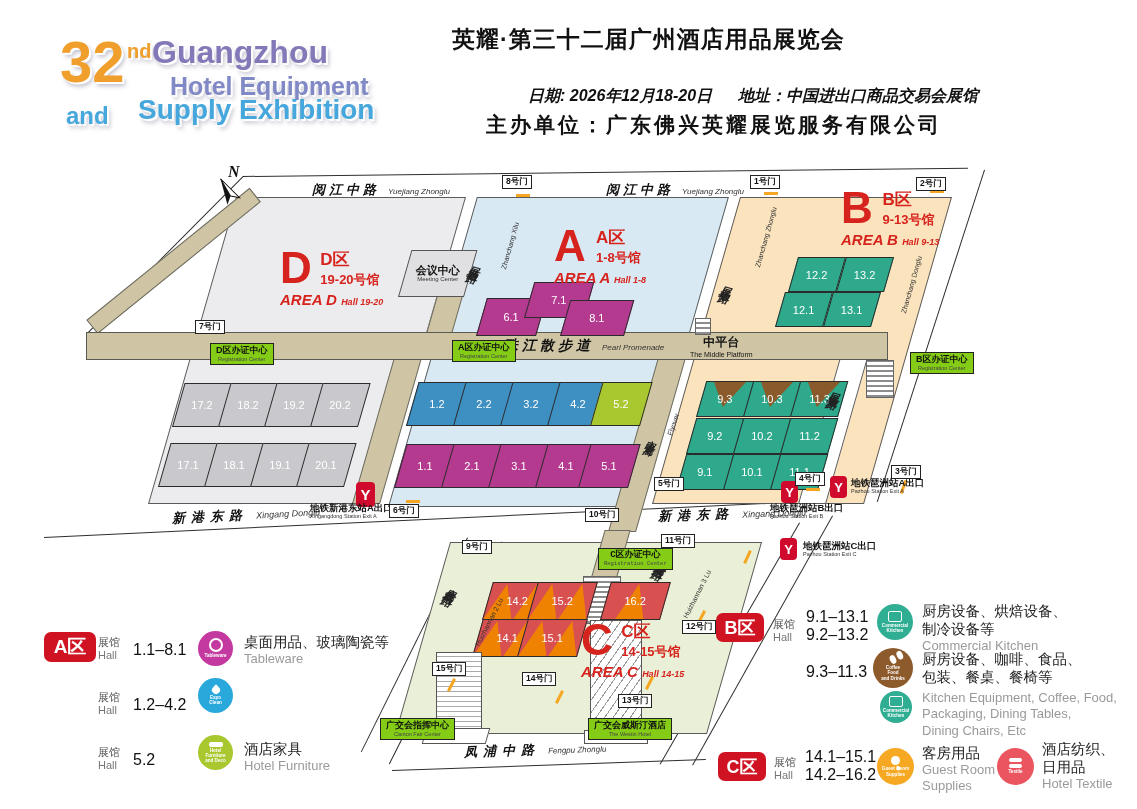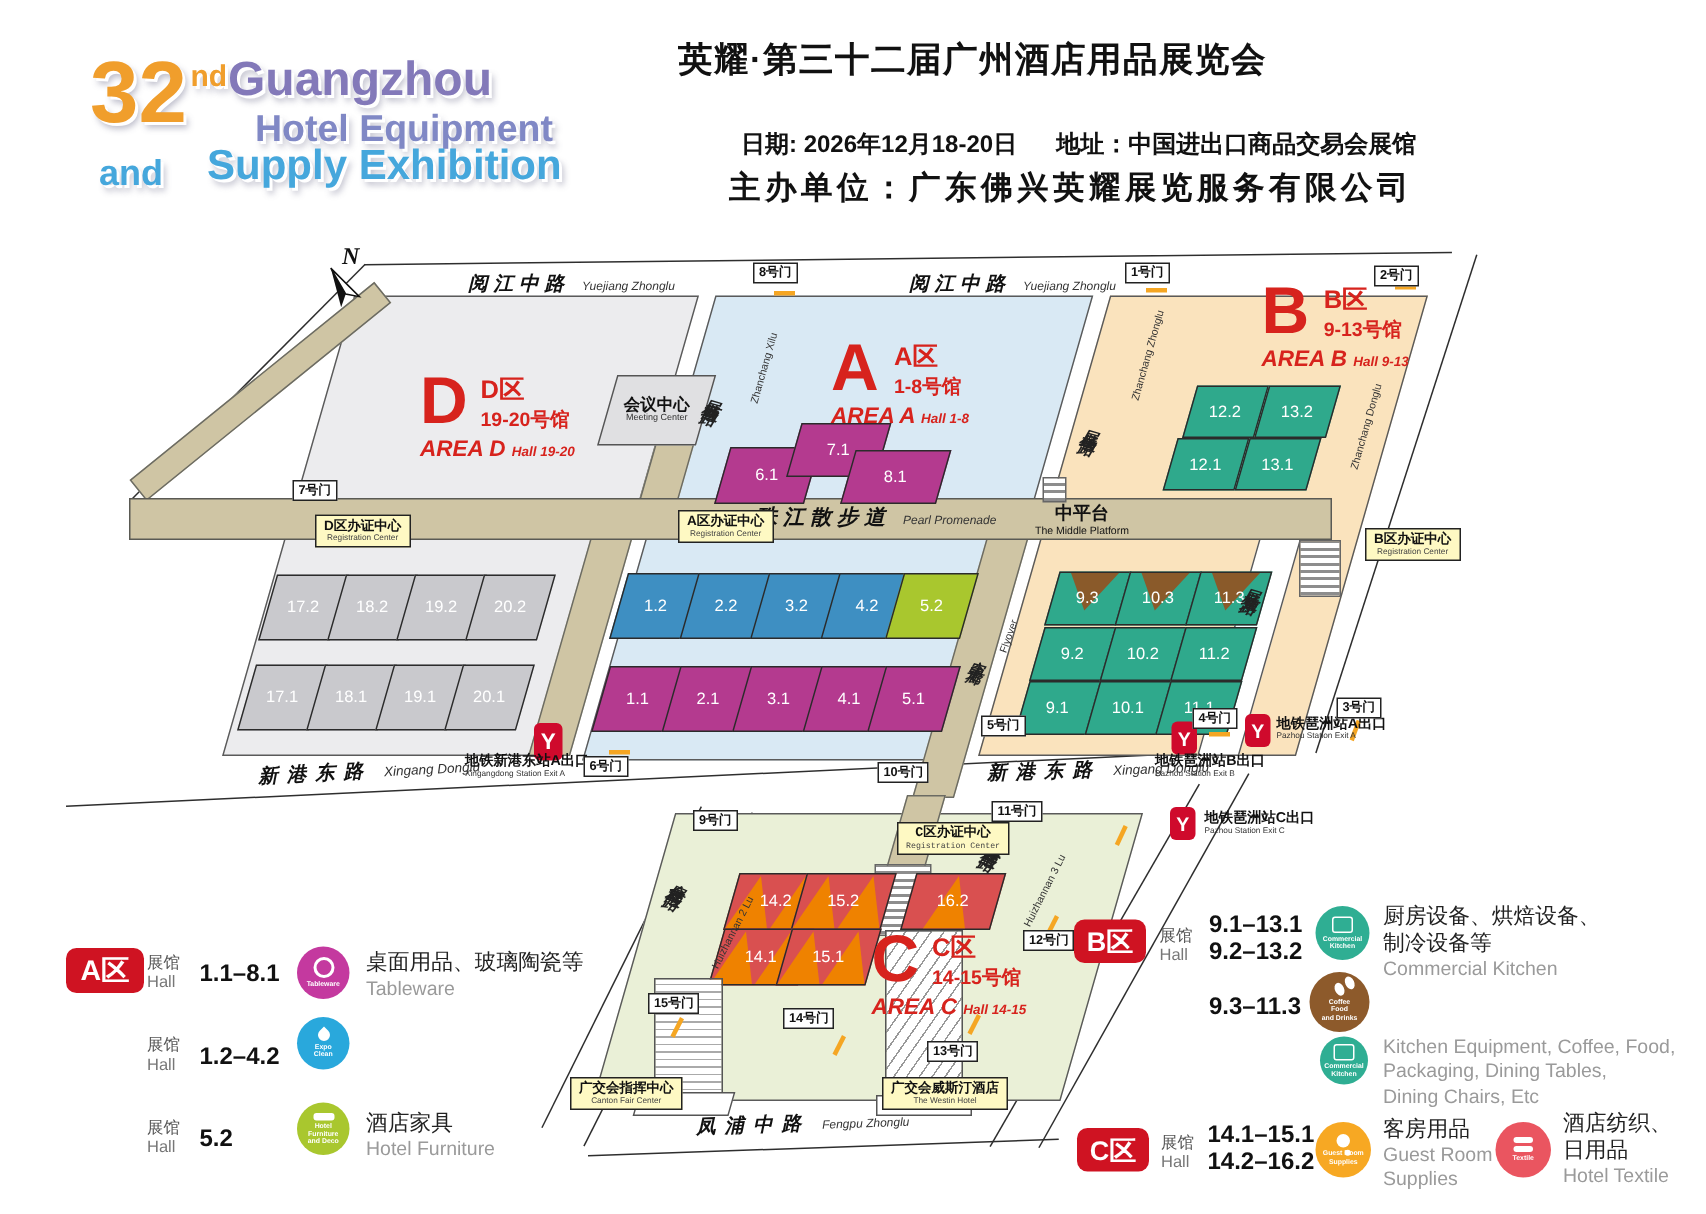--- a/index.html
+++ b/index.html
@@ -1,21 +1,21 @@
 <!DOCTYPE html>
 <html style="--red: #d7231d; --magenta: #b43a8f; --blue: #3e8fc2; --lime: #a9c72e; --teal: #2fa98c; --brown: #8a5a2a; --gray-hall: #c9c9cd; --c-red: #d95050; --c-orange: #ef8200; --zone-d: #ececee; --zone-a: #d9e9f4; --zone-b: #fae3bd; --zone-c: #eaf0d7; --tan: #cfc5a4; --badge-red: #cf1322; --metro-red: #cf0a2c; --icon-tableware: #c4399f; --icon-clean: #29a8dc; --icon-furniture: #a9c72e; --icon-kitchen: #2fae93; --icon-coffee: #8d5a2b; --icon-guest: #f7a823; --icon-textile: #ea5560; --logo-orange: #f09e2c; --logo-purple: #8379b9; --logo-purple2: #8088c5; --logo-blue: #45a7dc;"><head>
 <meta charset="utf-8">
 <style>
   html,body{margin:0;padding:0;background:#fff;width:1137px;height:809px;overflow:hidden;
     font-family:"Liberation Sans","DejaVu Sans",sans-serif;color:#111;}
   #canvas{position:relative;width:1137px;height:809px;background:#fff;}
   
   .logo-t{position:absolute;font-weight:bold;text-shadow:2px 2px 0 #fff,3px 4px 4px rgba(110,110,140,.45);white-space:nowrap;}
   #h-title{position:absolute;left:452px;top:24px;font-size:23px;font-weight:bold;letter-spacing:1px;}
-  #h-date{position:absolute;left:494px;top:86px;font-size:16px;font-weight:600;}
+  #h-date{position:absolute;left:528px;top:86px;font-size:16px;font-weight:600;font-style:italic;}
   #h-date span{margin-right:26px;}
   #h-org{position:absolute;left:486px;top:111px;font-size:21px;font-weight:bold;letter-spacing:3px;}
   
   .line{position:absolute;border-top:1.5px solid #2e2e2e;transform-origin:0 0;z-index:1;}
   .zone{position:absolute;transform:skewX(-16deg);transform-origin:left bottom;border:1px solid #5a5a5a;z-index:2;}
   .tanb{position:absolute;transform:skewX(-16deg);transform-origin:left bottom;background:var(--tan);border:1px solid #6b6b63;z-index:3;}
   .wroad{position:absolute;transform:skewX(-16deg);transform-origin:left bottom;background:#fff;border:1px solid #5a5a5a;z-index:3;}
   .prom{position:absolute;background:var(--tan);border:1px solid #5a5a54;z-index:4;}
   .tanrot{position:absolute;background:var(--tan);border:1px solid #6b6b63;transform-origin:0 50%;z-index:3;}
   .stairs{position:absolute;background:repeating-linear-gradient(0deg,#8d8d8d 0 2px,#fff 2px 5px);border:1px solid #666;z-index:4;}
@@ -35,21 +35,21 @@
   .roadl{position:absolute;z-index:6;white-space:nowrap;}
   .rzh{font-weight:bold;font-style:italic;font-size:13px;letter-spacing:4px;color:#111;}
   .rpy{font-style:italic;font-size:8px;color:#333;margin-left:8px;letter-spacing:0;}
   .vr{position:absolute;writing-mode:vertical-rl;font-weight:bold;font-style:italic;font-size:11px;
       letter-spacing:2px;transform:rotate(16deg);z-index:6;color:#222;}
   .vr2{transform:rotate(24deg);}
   .vrp{position:absolute;font-size:7px;color:#333;white-space:nowrap;transform-origin:0 0;z-index:6;}
   .gate{position:absolute;background:#fff;border:1.5px solid #222;font-size:8.5px;font-weight:bold;
       padding:1px 3px;line-height:1.15;white-space:nowrap;z-index:8;}
   .tick{position:absolute;background:#f5a623;z-index:7;}
-  .reg{position:absolute;background:#fef9c3;border:1.5px solid #222;text-align:center;padding:2px 5px;z-index:8;line-height:1.1;}
+  .reg{position:absolute;background:#84cc16;border:1.5px solid #222;text-align:center;padding:2px 5px;z-index:8;line-height:1.1;}
   .reg .zh{font-size:9px;font-weight:bold;display:block;}
   .reg .en{font-size:5.5px;color:#444;display:block;}
   .arealabel{position:absolute;display:inline-grid;grid-template-columns:auto auto;grid-column-gap:5px;z-index:6;color:var(--red);}
   .zl{font-size:44px;font-weight:800;line-height:.9;grid-row:1/2;}
   .zcol{display:flex;flex-direction:column;justify-content:flex-end;padding-bottom:2px;}
   .z1{font-size:17px;font-weight:bold;} .z2{font-size:13px;font-weight:bold;}
   .z3{grid-column:1/3;font-size:15px;font-weight:bold;white-space:nowrap;font-style:italic;}
   .z4{font-size:9px;font-weight:bold;}
   .mi{position:absolute;background:var(--metro-red);border-radius:4px;color:#fff;display:flex;
       align-items:center;justify-content:center;font-weight:bold;z-index:7;}
@@ -64,21 +64,21 @@
   .meet .in{transform:skewX(16deg);text-align:center;line-height:1.1;}
   .meet .in .zh{font-size:11px;font-weight:bold;display:block;}
   .meet .in .en{font-size:6px;color:#333;display:block;}
   .compass{position:absolute;z-index:7;}
   .compass .n{font-size:16px;font-weight:bold;font-style:italic;font-family:"Liberation Serif","DejaVu Serif",serif;}
   
   .badge{position:absolute;background:var(--badge-red);color:#fff;border-radius:7px;display:flex;
       align-items:center;justify-content:center;font-weight:bold;z-index:6;}
   .lh{position:absolute;font-size:11px;color:#777;line-height:1.15;z-index:6;}
   .lh .c1{color:#555;}
-  .lnum{position:absolute;font-size:16px;font-weight:bold;color:#111;z-index:6;line-height:1.15;}
+  .lnum{position:absolute;font-size:16px;font-weight:normal;color:#111;z-index:6;line-height:1.15;}
   .licon{position:absolute;border-radius:50%;color:#fff;display:flex;flex-direction:column;align-items:center;
       justify-content:center;text-align:center;z-index:6;}
   .licon .t{font-size:4.6px;font-weight:bold;line-height:1.15;margin-top:1px;white-space:pre-line;}
   .ltxt{position:absolute;z-index:6;line-height:1.25;}
   .ltxt .zh{font-size:14.5px;color:#222;display:block;}
   .ltxt .en{font-size:13px;color:#9a9a9a;display:block;}
   .g-ring{width:10px;height:10px;border:2px solid #fff;border-radius:50%;}
   .g-drop{width:8px;height:8px;background:#fff;border-radius:0 50% 50% 50%;transform:rotate(45deg);}
   .g-bar{width:14px;height:5px;background:#fff;border-radius:2px;}
   .g-box{width:12px;height:9px;border:1.6px solid #fff;border-radius:2px;}
@@ -454,20 +454,24 @@
       <span class="zh">制冷设备等</span>
       <span class="en">Commercial Kitchen</span>
     </div>
   <div class="lnum" style="left:806px;top:663px;">9.3–11.3</div>
   <div class="licon" style="left:873px;top:648px;width:40px;height:40px;background:var(--icon-coffee);">
     <span class="g-beans"></span>
       <span class="t">Coffee
 Food
 and Drinks</span>
     </div>
+  <div class="ltxt" style="left:922px;top:650px;">
+    <span class="zh">厨房设备、咖啡、食品、</span>
+      <span class="zh">包装、餐桌、餐椅等</span>
+    </div>
   <div class="licon" style="left:880px;top:691px;width:32px;height:32px;background:var(--icon-kitchen);">
     <span class="g-box"></span>
       <span class="t">Commercial
 Kitchen</span>
     </div>
   <div class="ltxt" style="left:922px;top:690px;">
     <span class="en">Kitchen Equipment, Coffee, Food,</span>
       <span class="en">Packaging, Dining Tables,</span>
       <span class="en">Dining Chairs, Etc</span>
     </div>

